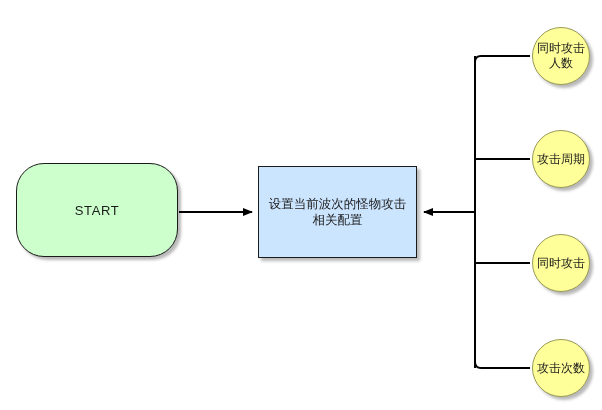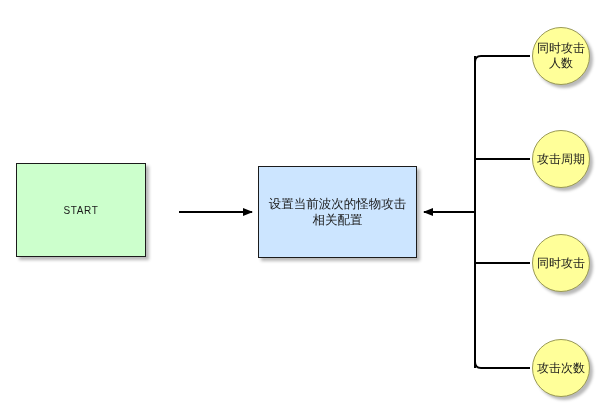--- a/index.html
+++ b/index.html
@@ -36,25 +36,26 @@
     text-align: center;
     color: #1a1a1a;
     box-shadow: 3px 3px 3px rgba(0,0,0,0.28);
   }
   .node-rect {
     border: 1px solid #1b1b1b;
   }
   .node-start {
     left: 16px;
     top: 163px;
-    width: 130px;
+    width: 162px;
     height: 94px;
     background: #ccffcc;
-    font-size: 10px;
+    font-size: 13px;
     letter-spacing: 0.6px;
+    border-radius: 28px;
   }
   .node-config {
     left: 258px;
     top: 166px;
     width: 159px;
     height: 92px;
     background: #cce5ff;
     font-size: 12.5px;
     line-height: 16px;
     padding: 8px 4px;

